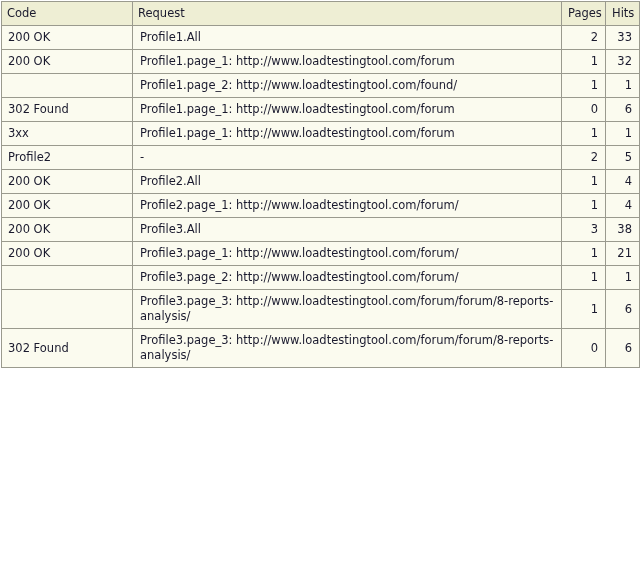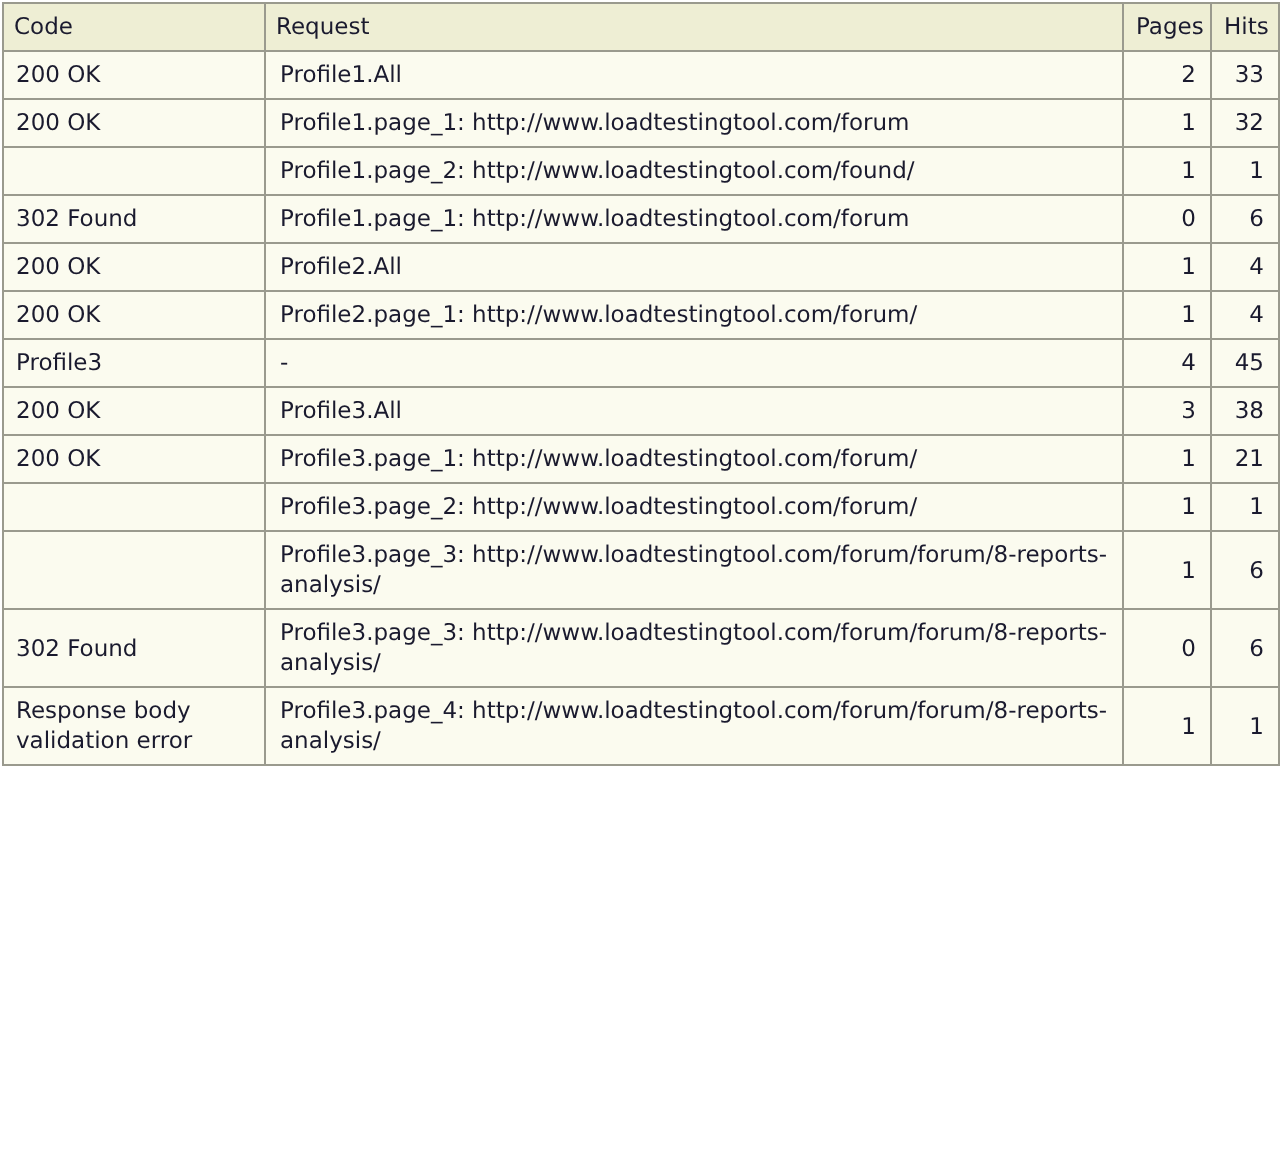--- a/index.html
+++ b/index.html
@@ -111,36 +111,42 @@
         <td class="cell-num">1</td>
         <td class="cell-num">1</td>
       </tr>
       <tr class="row-single">
         <td class="cell-code">302 Found</td>
         <td class="cell-request">Profile1.page_1: http://www.loadtestingtool.com/forum</td>
         <td class="cell-num">0</td>
         <td class="cell-num">6</td>
       </tr>
       <tr class="row-single">
+        <td class="cell-code">3xx</td>
+        <td class="cell-request">Profile1.page_1: http://www.loadtestingtool.com/forum</td>
+        <td class="cell-num">1</td>
+        <td class="cell-num">1</td>
+      </tr>
+      <tr class="row-single">
+        <td class="cell-code">Profile2</td>
+        <td class="cell-request">-</td>
+        <td class="cell-num">2</td>
+        <td class="cell-num">5</td>
+      </tr>
+      <tr class="row-single">
         <td class="cell-code">200 OK</td>
         <td class="cell-request">Profile2.All</td>
         <td class="cell-num">1</td>
         <td class="cell-num">4</td>
       </tr>
       <tr class="row-single">
         <td class="cell-code">200 OK</td>
         <td class="cell-request">Profile2.page_1: http://www.loadtestingtool.com/forum/</td>
         <td class="cell-num">1</td>
         <td class="cell-num">4</td>
-      </tr>
-      <tr class="row-single">
-        <td class="cell-code">Profile3</td>
-        <td class="cell-request">-</td>
-        <td class="cell-num">4</td>
-        <td class="cell-num">45</td>
       </tr>
       <tr class="row-single">
         <td class="cell-code">200 OK</td>
         <td class="cell-request">Profile3.All</td>
         <td class="cell-num">3</td>
         <td class="cell-num">38</td>
       </tr>
       <tr class="row-single">
         <td class="cell-code">200 OK</td>
         <td class="cell-request">Profile3.page_1: http://www.loadtestingtool.com/forum/</td>
@@ -158,20 +164,14 @@
         <td class="cell-request">Profile3.page_3: http://www.loadtestingtool.com/forum/forum/8-reports-analysis/</td>
         <td class="cell-num">1</td>
         <td class="cell-num">6</td>
       </tr>
       <tr class="row-double">
         <td class="cell-code">302 Found</td>
         <td class="cell-request">Profile3.page_3: http://www.loadtestingtool.com/forum/forum/8-reports-analysis/</td>
         <td class="cell-num">0</td>
         <td class="cell-num">6</td>
       </tr>
-      <tr class="row-double">
-        <td class="cell-code">Response body validation error</td>
-        <td class="cell-request">Profile3.page_4: http://www.loadtestingtool.com/forum/forum/8-reports-analysis/</td>
-        <td class="cell-num">1</td>
-        <td class="cell-num">1</td>
-      </tr>
     </tbody>
 </table>
 
 </body></html>

